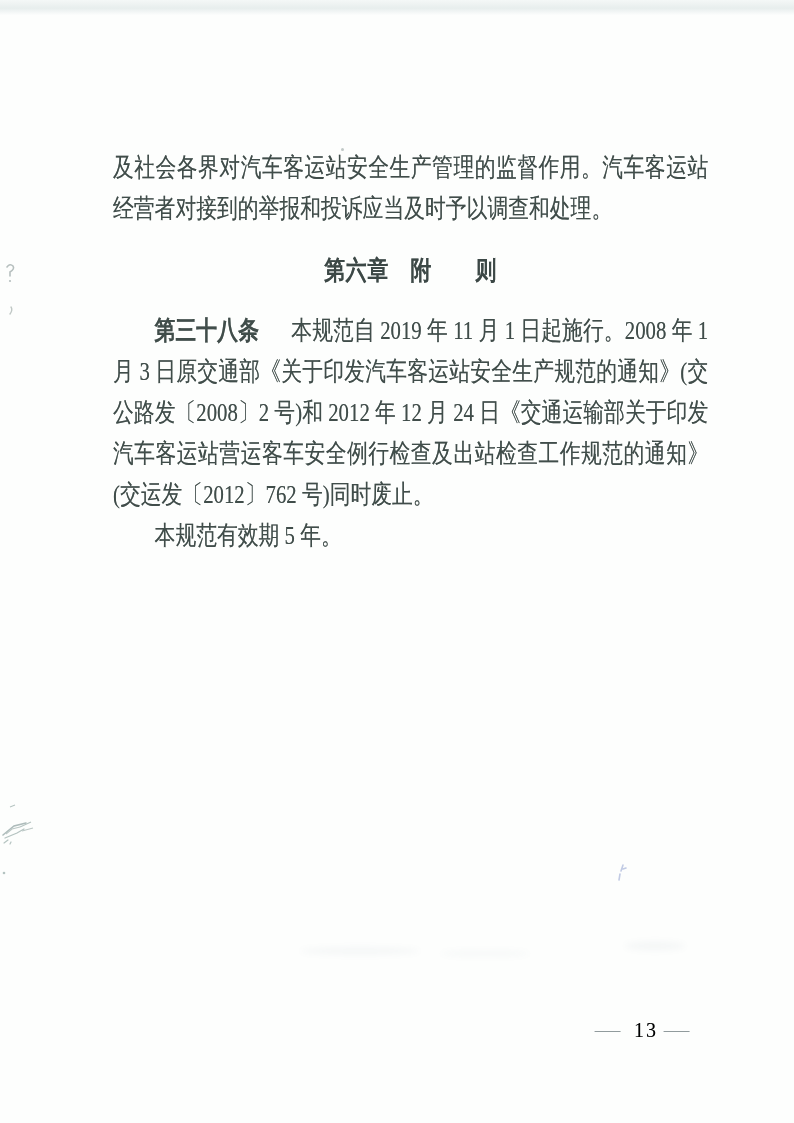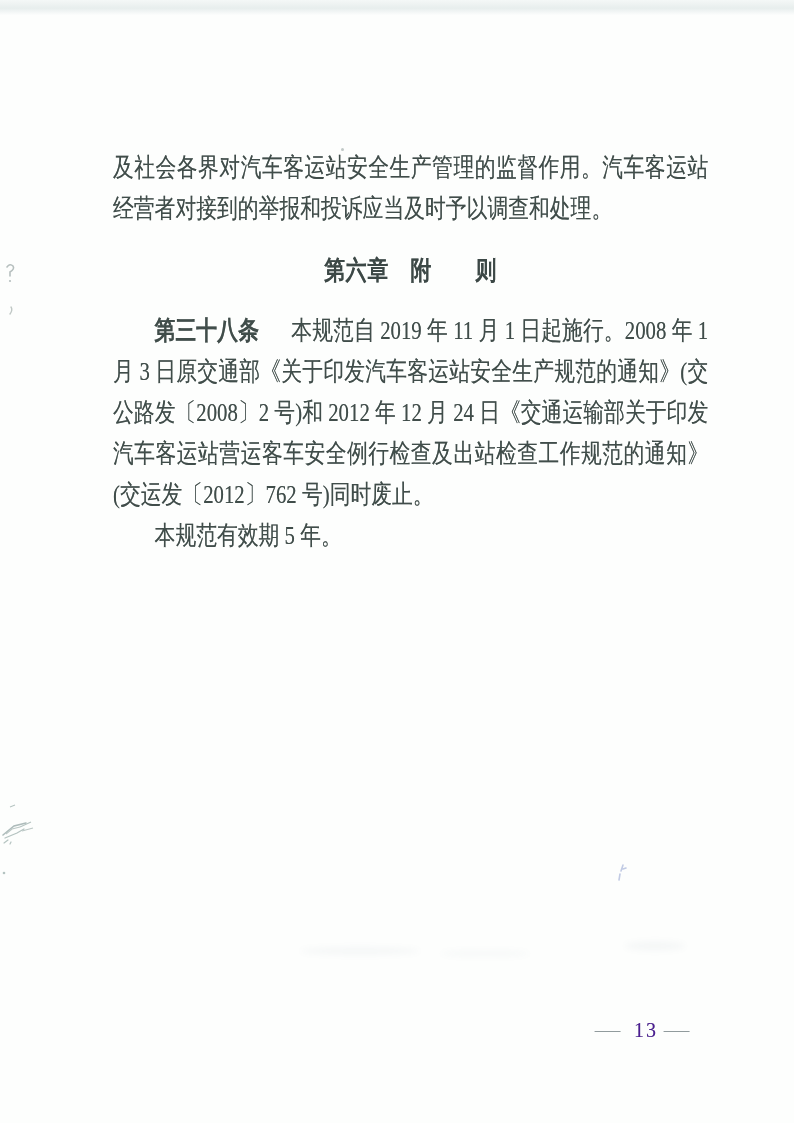--- a/index.html
+++ b/index.html
@@ -73,21 +73,21 @@
     font-size: 20px;
     color: #434f51;
   }
   .footer-dash {
     color: #8d9799;
     font-size: 19px;
     transform: scaleX(1.35);
     display: inline-block;
   }
   .footer-number {
-    color: #4c1d95;
+    color: #000000;
     letter-spacing: 2px;
     text-shadow: 0 0 .5px rgba(65,77,79,.5);
     margin-left: 8px;
   }
   
   .artifact { position: absolute; pointer-events: none; }
   .speck {
     left: 341px; top: 148px;
     width: 3px; height: 3px;
     border-radius: 50%;

